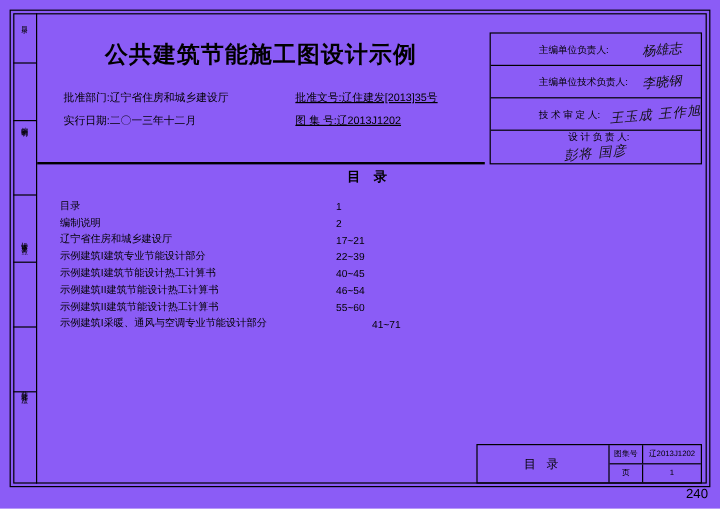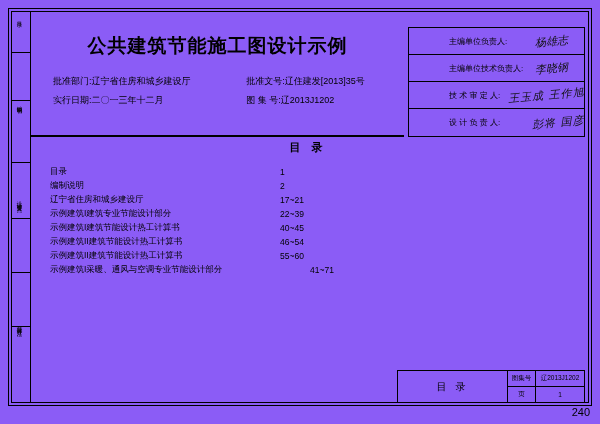--- a/index.html
+++ b/index.html
@@ -101,20 +101,21 @@
     align-items: flex-end;
     gap: 48px;
   }
   .meta-cell-l {
     width: 168px;
     white-space: nowrap;
   }
   .meta-cell-r {
     width: 170px;
     white-space: nowrap;
+    text-decoration: underline;
   }
   .meta-label { letter-spacing: 0px; }
 
   
   .sig-box {
     position: absolute;
     left: 408px;
     top: 27px;
     width: 177px;
     height: 110px;
@@ -122,21 +123,21 @@
     box-sizing: border-box;
   }
   .sig-row {
     position: relative;
     height: 27px;
     border-bottom: 1px solid #000;
     box-sizing: border-box;
     display: flex;
     align-items: center;
   }
-  .sig-row:last-child { border-bottom: none; }
+  .sig-row:last-child { border-bottom: none; flex-direction: column; }
   .sig-label {
     font-size: 8px;
     padding-left: 4px;
     width: 86px;
     white-space: nowrap;
     color: #000;
     margin-left: 36px;
   }
   .sig-value {
     font-family: "DejaVu Serif", serif;

